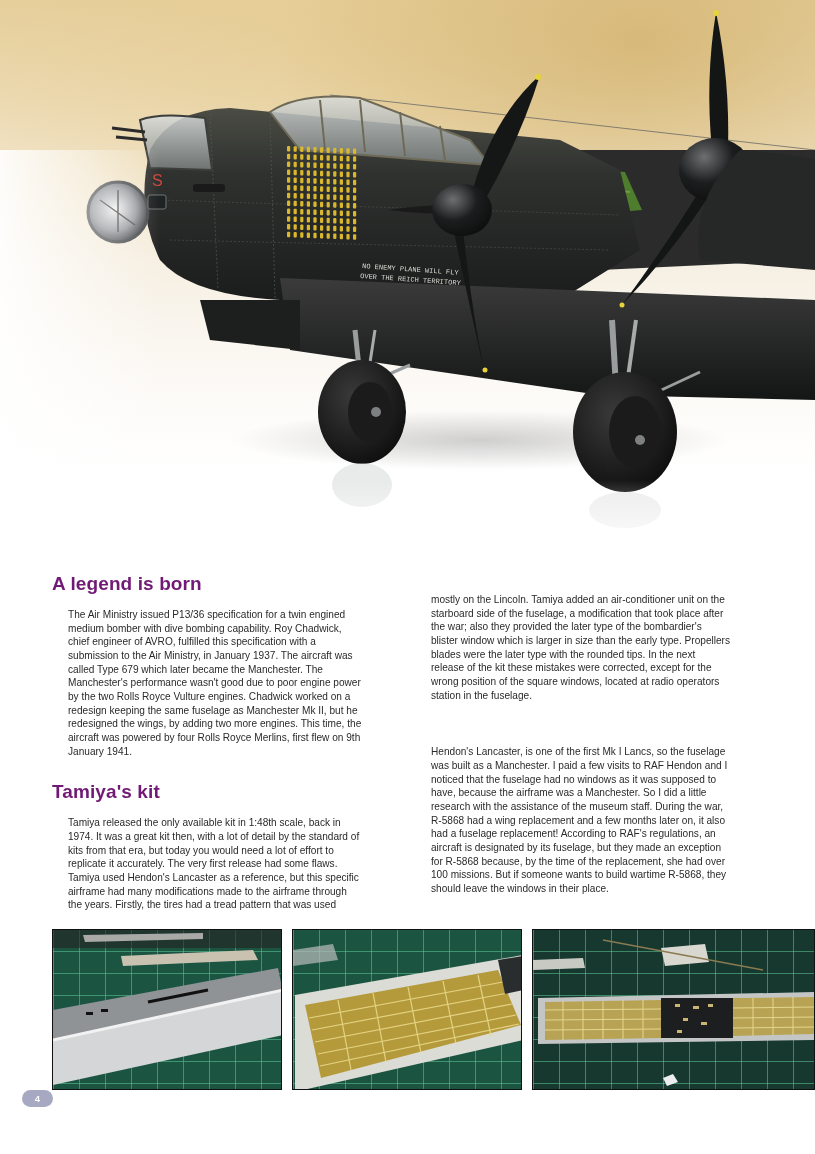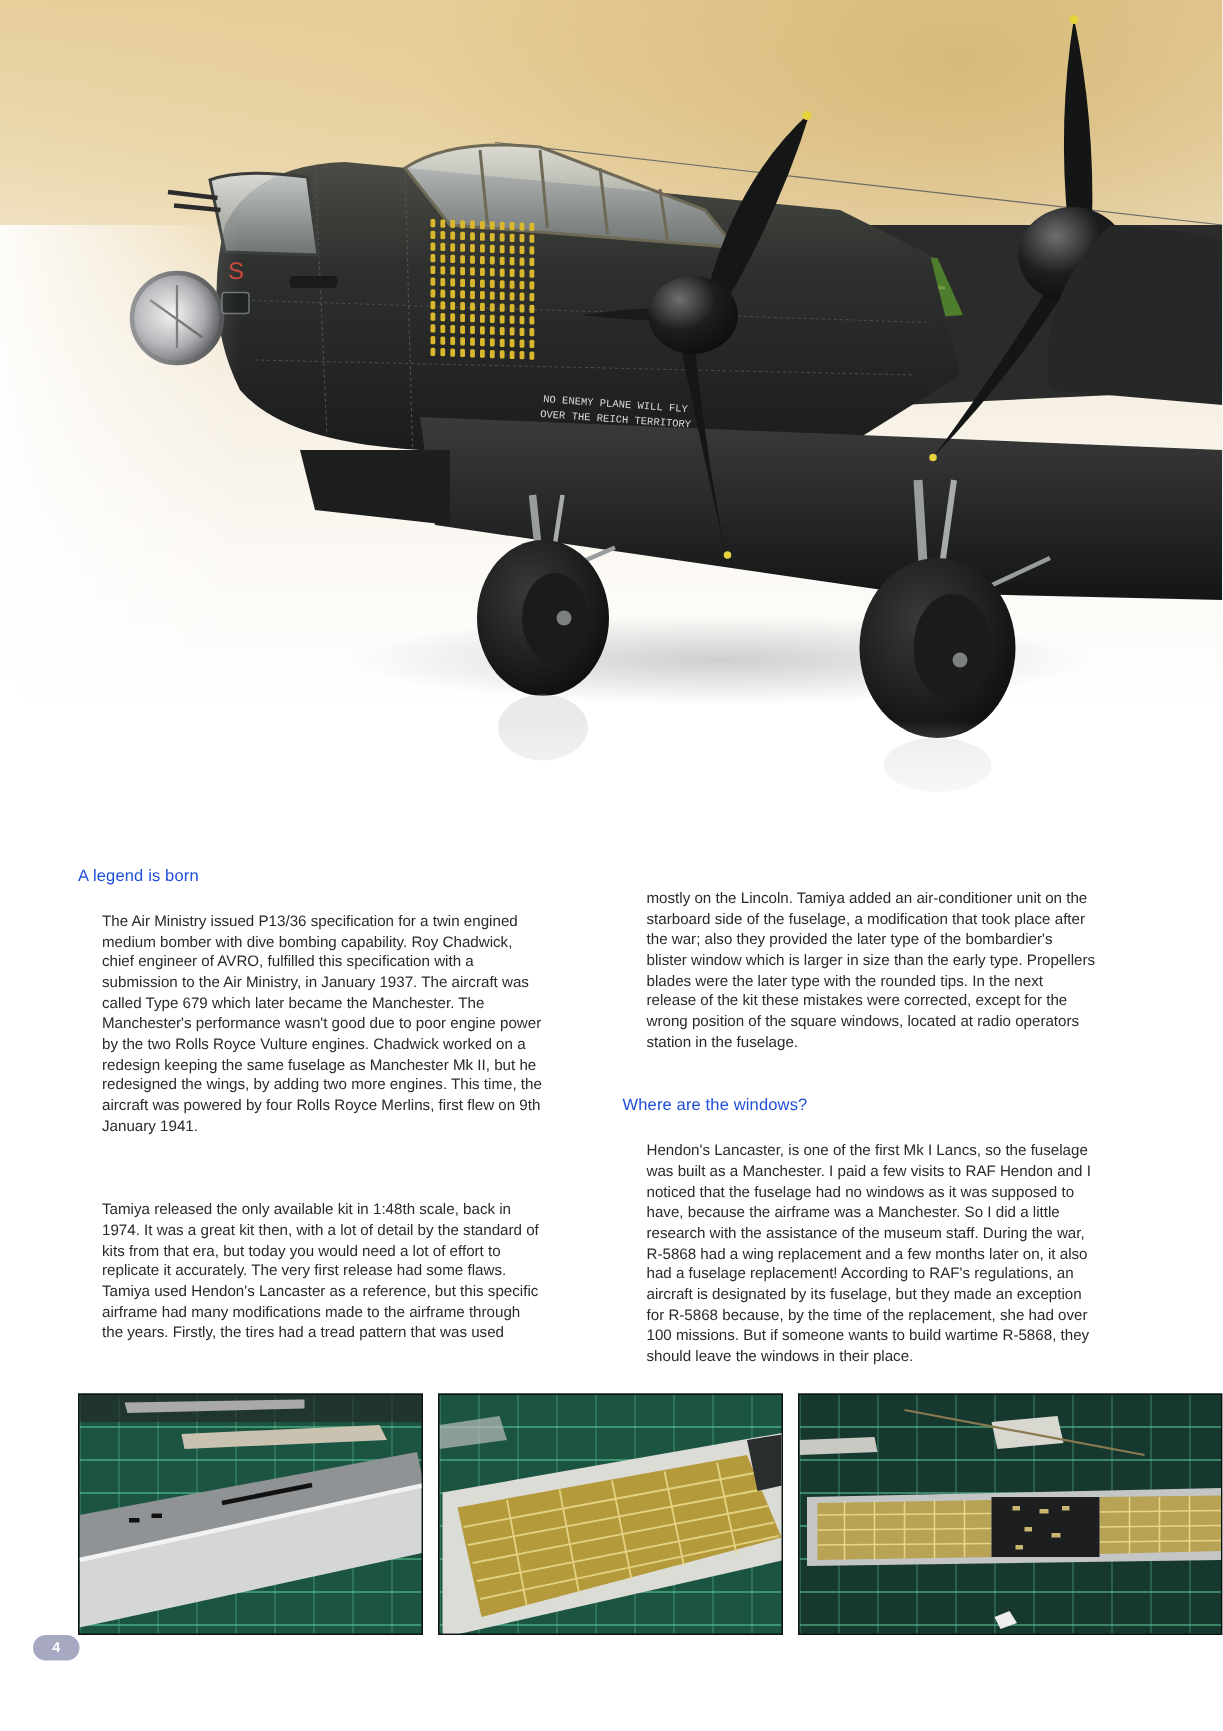--- a/index.html
+++ b/index.html
@@ -25,21 +25,21 @@
   .hero .left-fade {
     position: absolute; left: 0; top: 150px; width: 160px; height: 410px;
     background: linear-gradient(90deg, rgba(255,255,255,0.9), rgba(255,255,255,0));
   }
   .hero svg { position: absolute; left: 0; top: 0; }
 
   
   .col { position: absolute; top: 576px; width: 350px; font-size: 10.1px; line-height: 13.65px; color: #2a2a2a; }
   .col.left { left: 52px; }
   .col.right { left: 415px; top: 577px; width: 360px; }
-  .col h2 { font-size: 11px; font-weight: normal; color: #1d4ed8; line-height: 16px; margin-bottom: 0px; letter-spacing: 0.1px; }
+  .col h2 { font-size: 19px; font-weight: bold; color: #701a75; line-height: 16px; margin-bottom: 0px; letter-spacing: 0.1px; }
   .col p { margin: 16px; white-space: pre-line; }
   .col .gap { height: 10px; }
 
   
   .photo { position: absolute; top: 929px; height: 161px; border: 1px solid #111; overflow: hidden; background: #17493a; }
   .photo.p1 { left: 52px; width: 230px; }
   .photo.p2 { left: 292px; width: 230px; }
   .photo.p3 { left: 532px; width: 283px; }
   .mat {
     position: absolute; inset: 0;
@@ -316,40 +316,40 @@
 chief engineer of AVRO, fulfilled this specification with a
 submission to the Air Ministry, in January 1937. The aircraft was
 called Type 679 which later became the Manchester. The
 Manchester's performance wasn't good due to poor engine power
 by the two Rolls Royce Vulture engines. Chadwick worked on a
 redesign keeping the same fuselage as Manchester Mk II, but he
 redesigned the wings, by adding two more engines. This time, the
 aircraft was powered by four Rolls Royce Merlins, first flew on 9th
 January 1941.</p>
   <div class="gap"></div>
+  <h2>Tamiya's kit</h2>
   <p>Tamiya released the only available kit in 1:48th scale, back in
 1974. It was a great kit then, with a lot of detail by the standard of
 kits from that era, but today you would need a lot of effort to
 replicate it accurately. The very first release had some flaws.
 Tamiya used Hendon's Lancaster as a reference, but this specific
 airframe had many modifications made to the airframe through
 the years. Firstly, the tires had a tread pattern that was used</p>
 </div>
 
 <div class="col right">
   <p>mostly on the Lincoln. Tamiya added an air-conditioner unit on the
 starboard side of the fuselage, a modification that took place after
 the war; also they provided the later type of the bombardier's
 blister window which is larger in size than the early type. Propellers
 blades were the later type with the rounded tips. In the next
 release of the kit these mistakes were corrected, except for the
 wrong position of the square windows, located at radio operators
 station in the fuselage.</p>
   <div class="gap" style="height:11px"></div>
-  <h2>Where are the windows?</h2>
   <p>Hendon's Lancaster, is one of the first Mk I Lancs, so the fuselage
 was built as a Manchester. I paid a few visits to RAF Hendon and I
 noticed that the fuselage had no windows as it was supposed to
 have, because the airframe was a Manchester. So I did a little
 research with the assistance of the museum staff. During the war,
 R-5868 had a wing replacement and a few months later on, it also
 had a fuselage replacement! According to RAF's regulations, an
 aircraft is designated by its fuselage, but they made an exception
 for R-5868 because, by the time of the replacement, she had over
 100 missions. But if someone wants to build wartime R-5868, they

